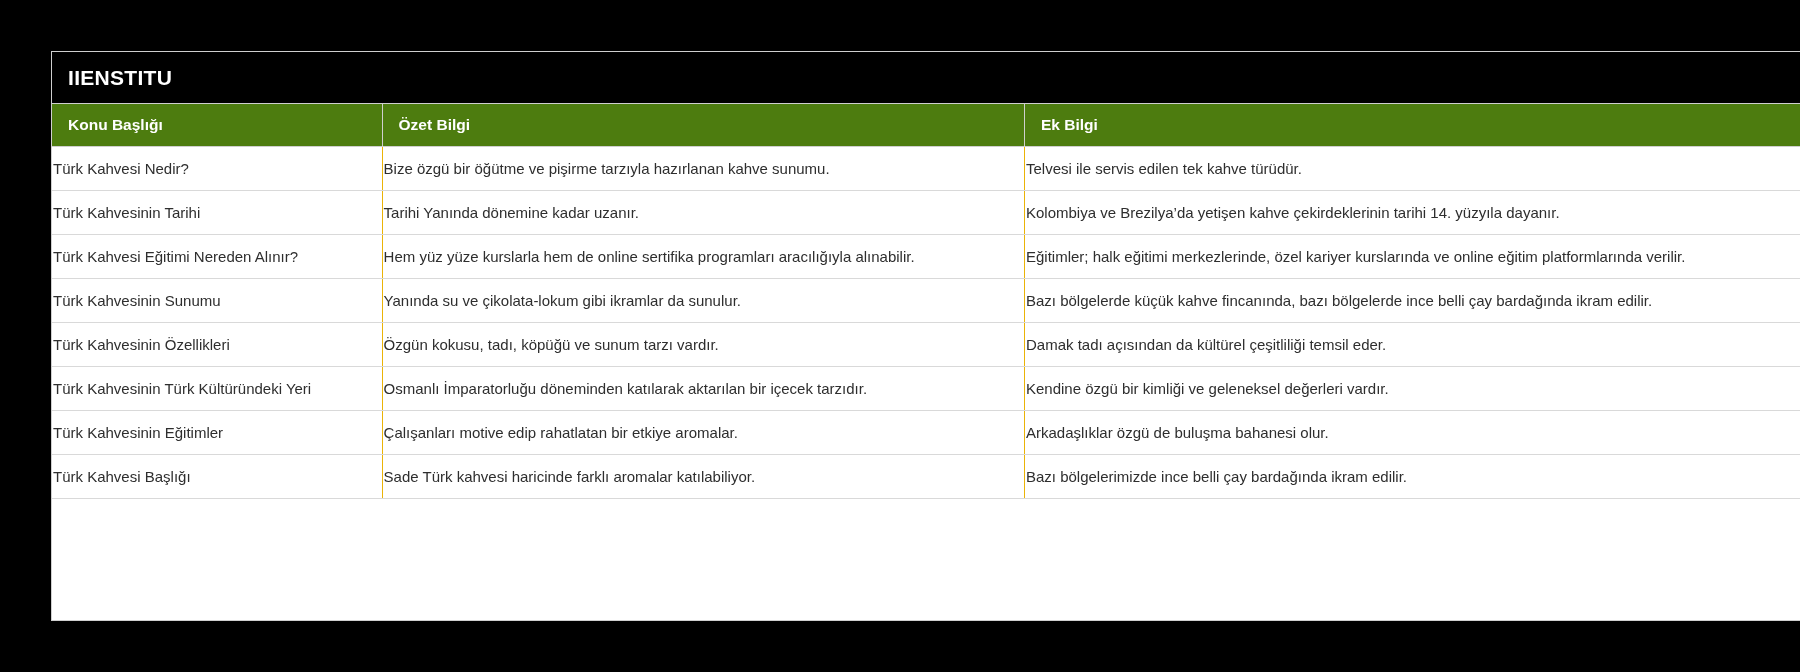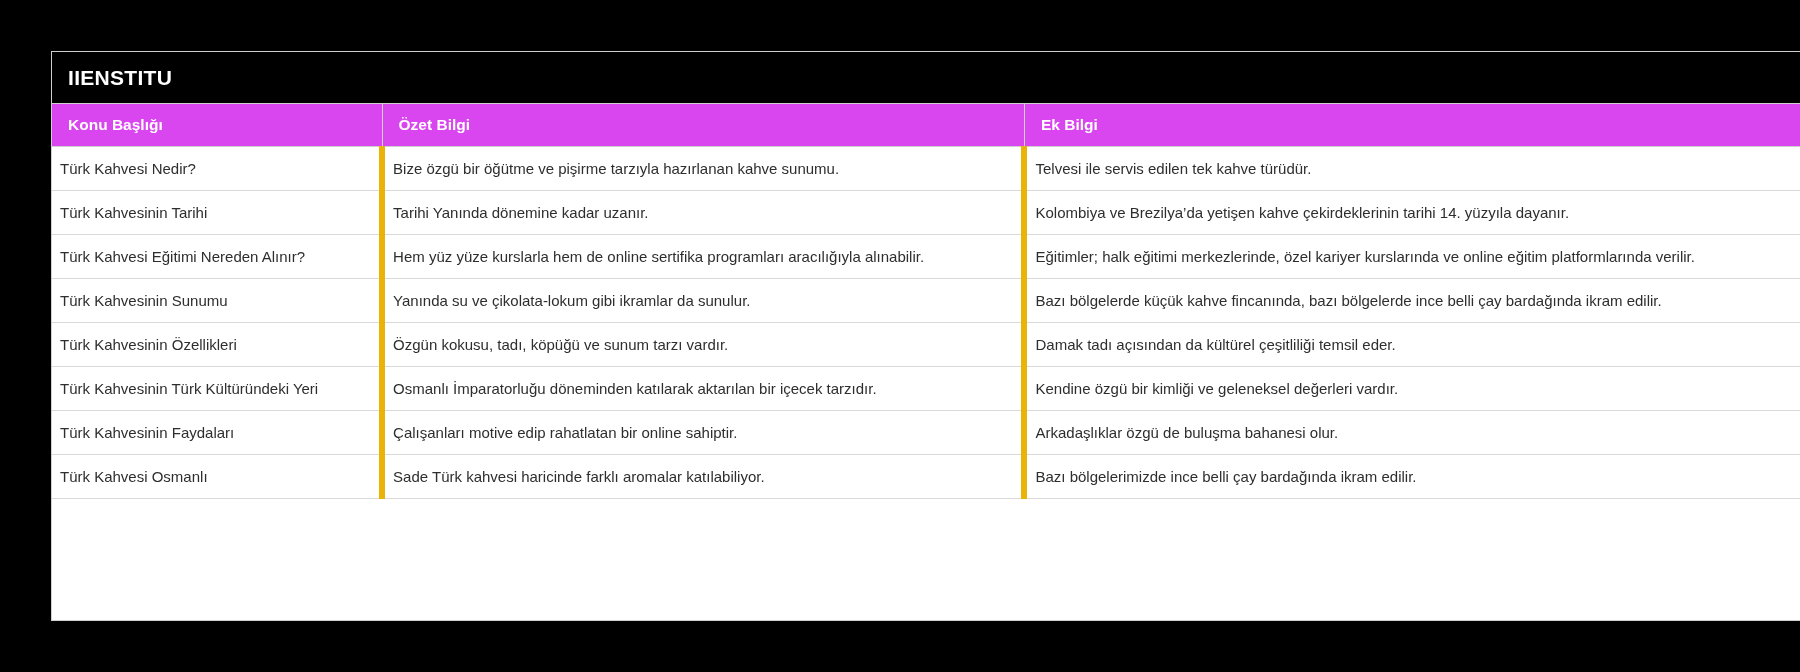--- a/index.html
+++ b/index.html
@@ -37,45 +37,45 @@
   }
   table.info-table {
     border-collapse: collapse;
     width: 100%;
     table-layout: fixed;
   }
   col.c1 { width: 317px; }
   col.c2 { width: 617px; }
   col.c3 { width: 764px; }
   .info-table thead th {
-    background: #d946ef;
+    background: #4d7c0f;
     color: #ffffff;
     text-align: left;
     font-size: 15.5px;
     font-weight: bold;
     padding: 0 16px;
     height: 42px;
     border-bottom: 1px solid #cfcfcf;
     vertical-align: middle;
   }
   .info-table thead th + th {
     border-left: 1px solid #cfcfcf;
   }
   .info-table tbody td {
     background: #ffffff;
     color: #2e2e2e;
     font-size: 15px;
     line-height: 21px;
-    padding: 11px 8px;
+    padding: 11px 1px;
     border-bottom: 1px solid #d9d9d9;
     vertical-align: middle;
     text-align: left;
   }
   .info-table tbody td + td {
-    border-left: 6px solid #eab308;
+    border-left: 1px solid #eab308;
     margin-top: 19px;
   }
 </style>
 </head>
 <body>
 
 <div class="table-card">
   <div class="title-bar">
     <span>IIENSTITU</span>
   </div>
@@ -117,24 +117,24 @@
           <td>Türk Kahvesinin Özellikleri</td>
           <td>Özgün kokusu, tadı, köpüğü ve sunum tarzı vardır.</td>
           <td>Damak tadı açısından da kültürel çeşitliliği temsil eder.</td>
         </tr>
         <tr>
           <td>Türk Kahvesinin Türk Kültüründeki Yeri</td>
           <td>Osmanlı İmparatorluğu döneminden katılarak aktarılan bir içecek tarzıdır.</td>
           <td>Kendine özgü bir kimliği ve geleneksel değerleri vardır.</td>
         </tr>
         <tr>
-          <td>Türk Kahvesinin Faydaları</td>
-          <td>Çalışanları motive edip rahatlatan bir online sahiptir.</td>
+          <td>Türk Kahvesinin Eğitimler</td>
+          <td>Çalışanları motive edip rahatlatan bir etkiye aromalar.</td>
           <td>Arkadaşlıklar özgü de buluşma bahanesi olur.</td>
         </tr>
         <tr>
-          <td>Türk Kahvesi Osmanlı</td>
+          <td>Türk Kahvesi Başlığı</td>
           <td>Sade Türk kahvesi haricinde farklı aromalar katılabiliyor.</td>
           <td>Bazı bölgelerimizde ince belli çay bardağında ikram edilir.</td>
         </tr>
       </tbody>
   </table>
 </div>
 
 </body></html>

